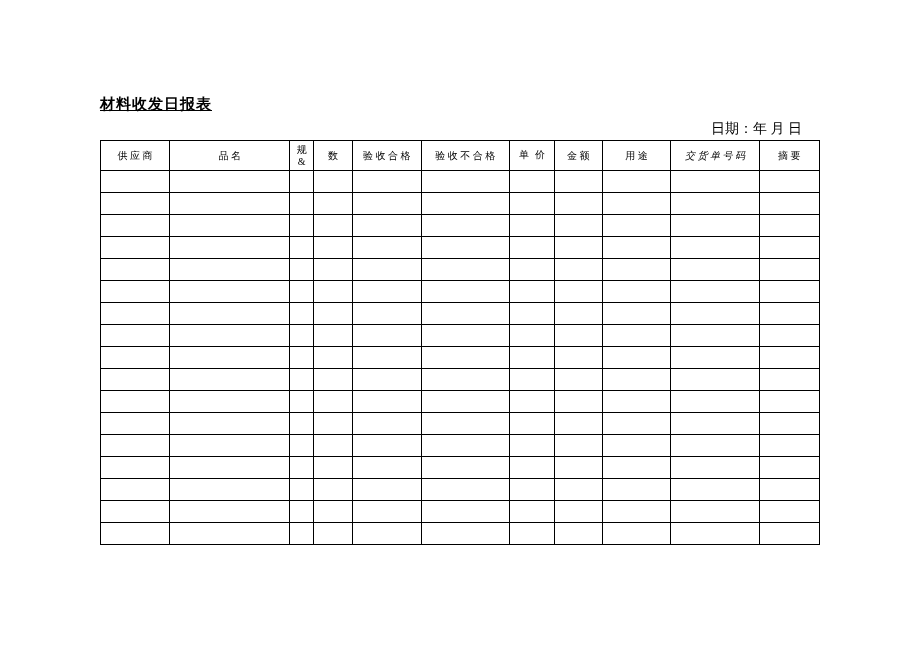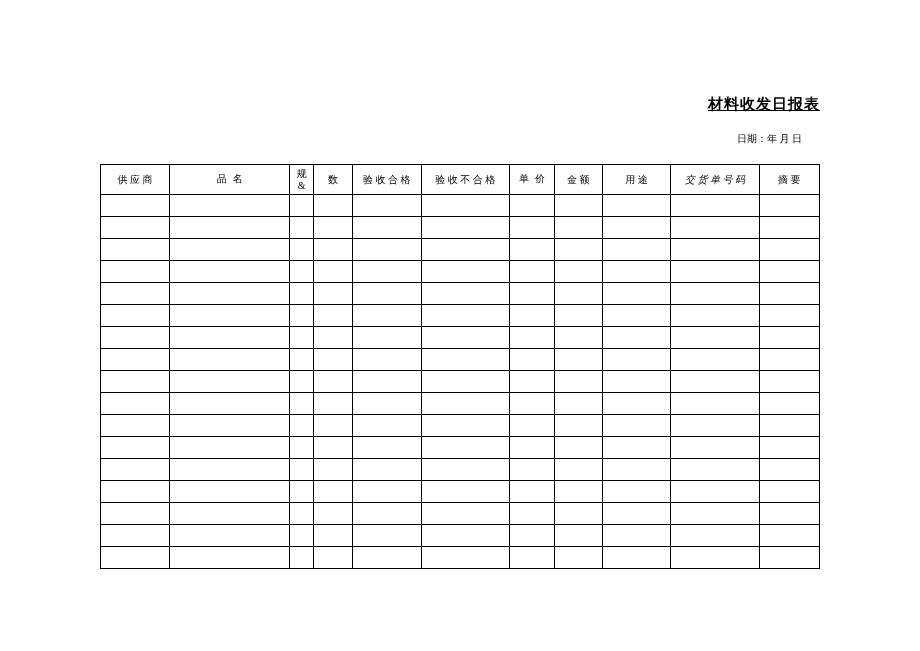--- a/index.html
+++ b/index.html
@@ -11,31 +11,31 @@
       width: 920px;
       height: 651px;
       background: #ffffff;
       font-family: "SimSun", "宋体", serif;
       position: relative;
     }
     .page-container {
       padding: 95px 100px 50px 100px;
     }
     .title {
-      text-align: right;
+      text-align: left;
       font-size: 15px;
       font-weight: bold;
       text-decoration: underline;
-      margin-bottom: 18px;
+      margin-bottom: 6px;
       letter-spacing: 1px;
     }
     .date-line {
       text-align: right;
-      font-size: 10px;
-      margin-bottom: 18px;
+      font-size: 14px;
+      margin-bottom: 2px;
       padding-right: 18px;
     }
     .data-table {
       width: 100%;
       border-collapse: collapse;
       table-layout: fixed;
     }
     .data-table th,
     .data-table td {
       border: 1px solid #000;
@@ -46,21 +46,21 @@
       padding: 0;
     }
     .data-table th {
       height: 30px;
       line-height: 1.2;
     }
     .data-table td {
       height: 22px;
     }
     .col-supplier { width: 64px; }
-    .col-name { width: 112px; font-family: Liberation Mono, monospace; }
+    .col-name { width: 112px; }
     .col-spec { width: 22px; }
     .col-qty { width: 36px; }
     .col-pass { width: 64px; }
     .col-fail { width: 82px; }
     .col-price { width: 42px; font-family: Liberation Mono, monospace; }
     .col-amount { width: 44px; }
     .col-purpose { width: 64px; }
     .col-delivery { width: 82px; font-style: italic; }
     .col-summary { width: 56px; margin-left: 48px; }
     .spec-header {

